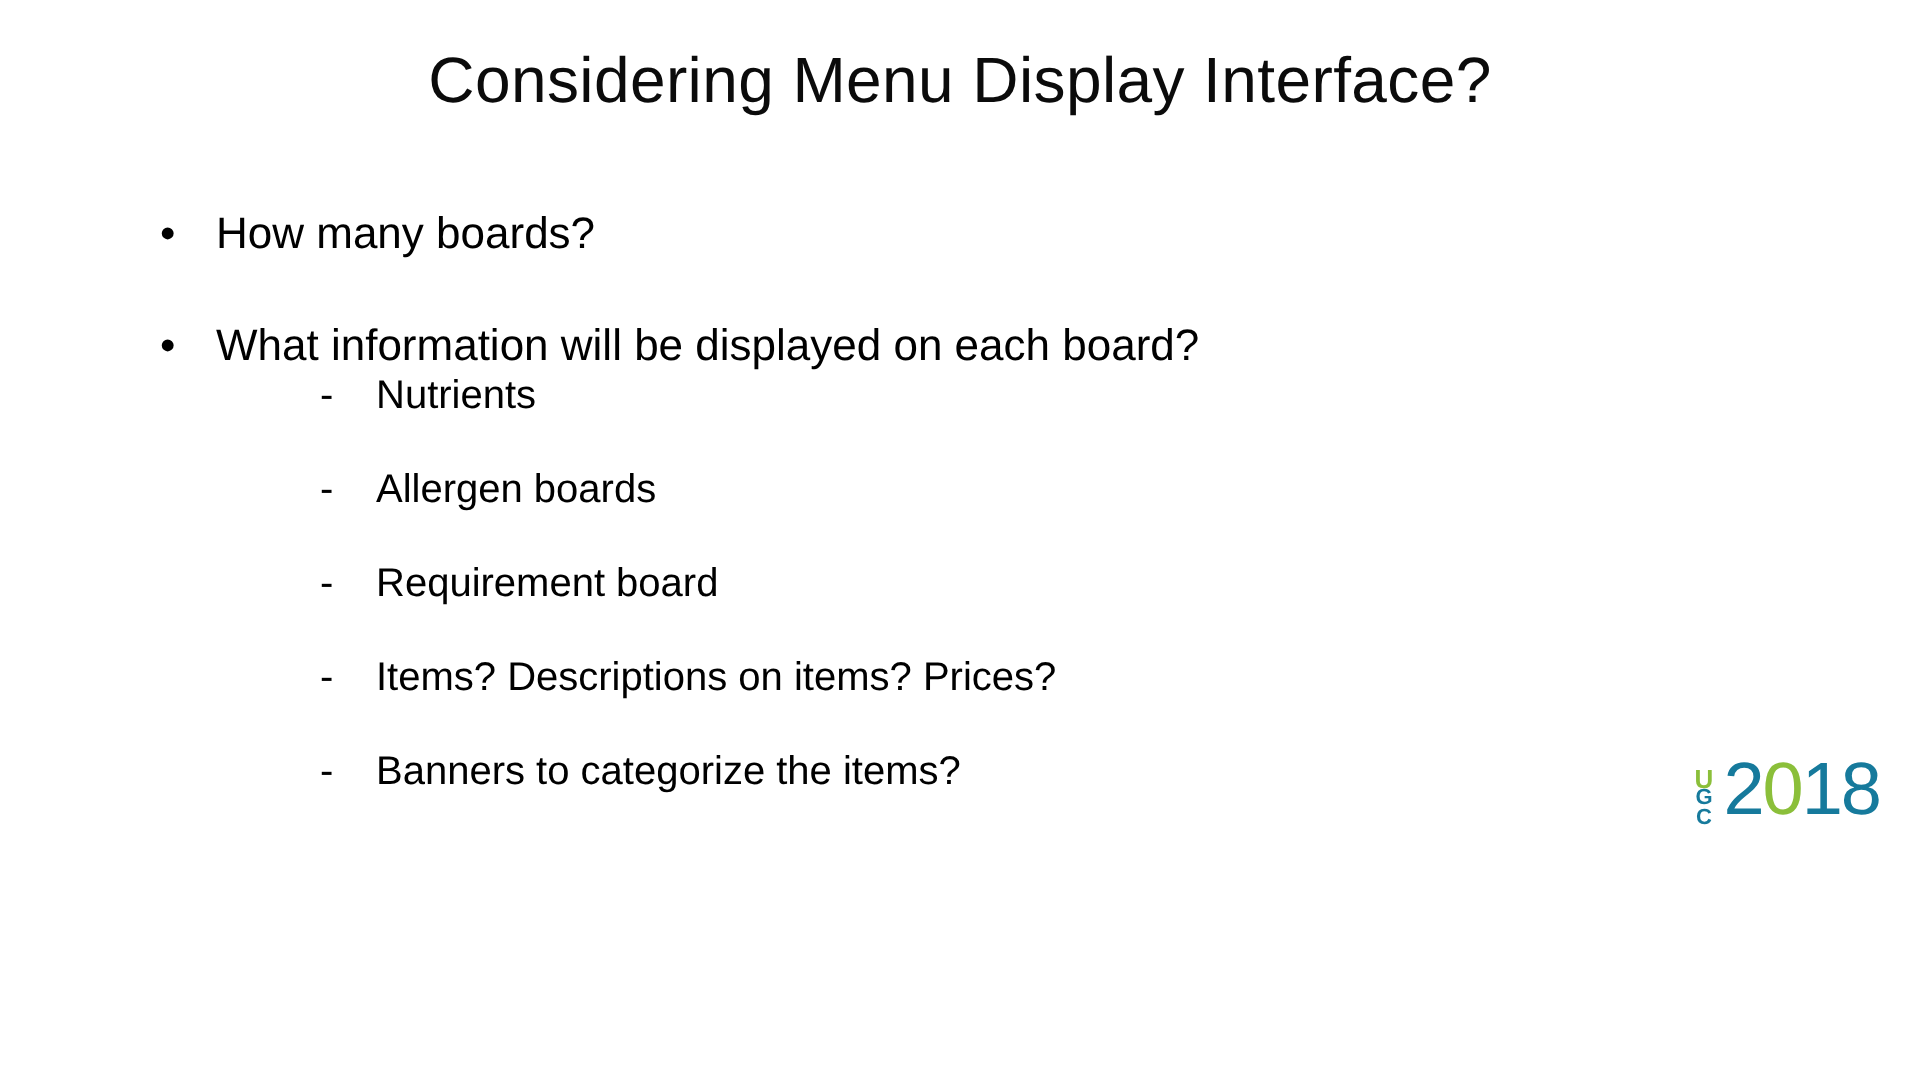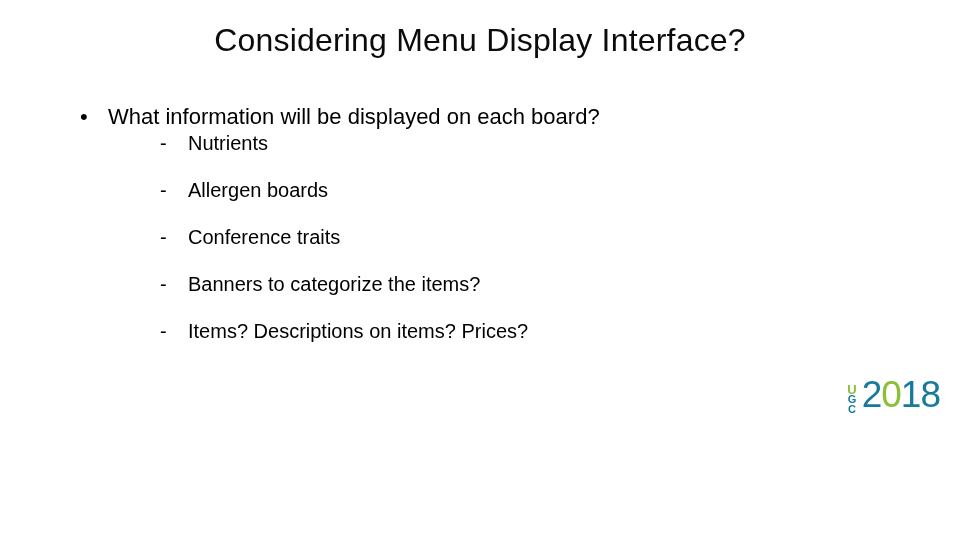--- a/index.html
+++ b/index.html
@@ -89,36 +89,39 @@
 </style>
 </head>
 <body>
 
 <div class="slide">
 
   <h1 class="title">Considering Menu Display Interface?</h1>
 
   <ul class="top">
     <li>
+      <span>How many boards?</span>
+    </li>
+    <li>
       <span>What information will be displayed on each board?</span>
       <ul class="sub">
         <li>
           <span>Nutrients</span>
         </li>
         <li>
           <span>Allergen boards</span>
         </li>
         <li>
-          <span>Conference traits</span>
+          <span>Requirement board</span>
+        </li>
+        <li>
+          <span>Items?  Descriptions on items?  Prices?</span>
         </li>
         <li>
           <span>Banners to categorize the items?</span>
-        </li>
-        <li>
-          <span>Items?  Descriptions on items?  Prices?</span>
         </li>
       </ul>
     </li>
   </ul>
 
 
   <div class="logo">
     <div class="ugc-block">
       <span class="ugc-u">U</span>
       <span class="ugc-g">G</span>

